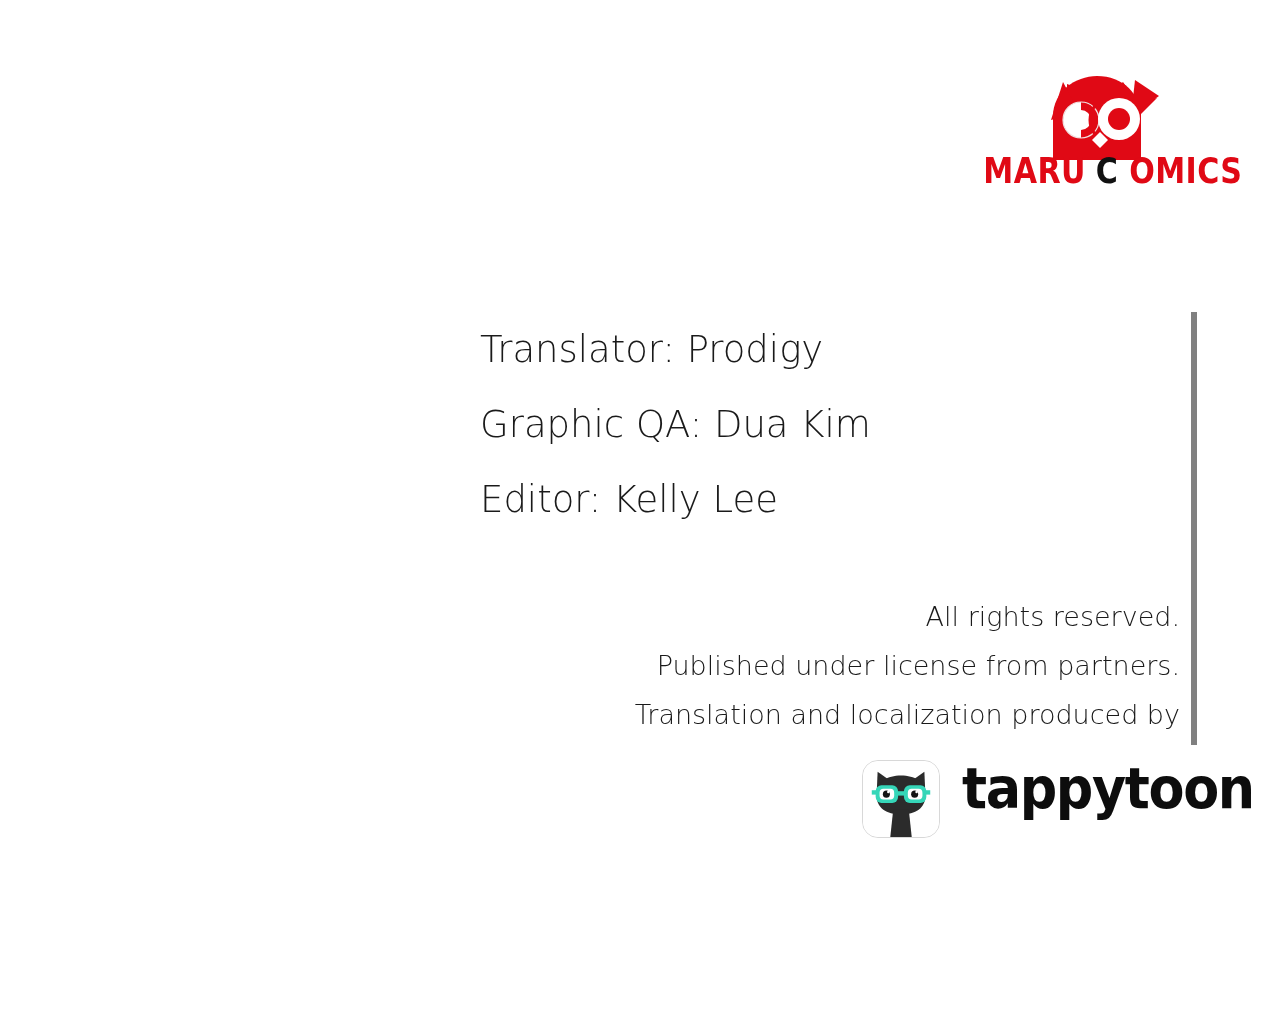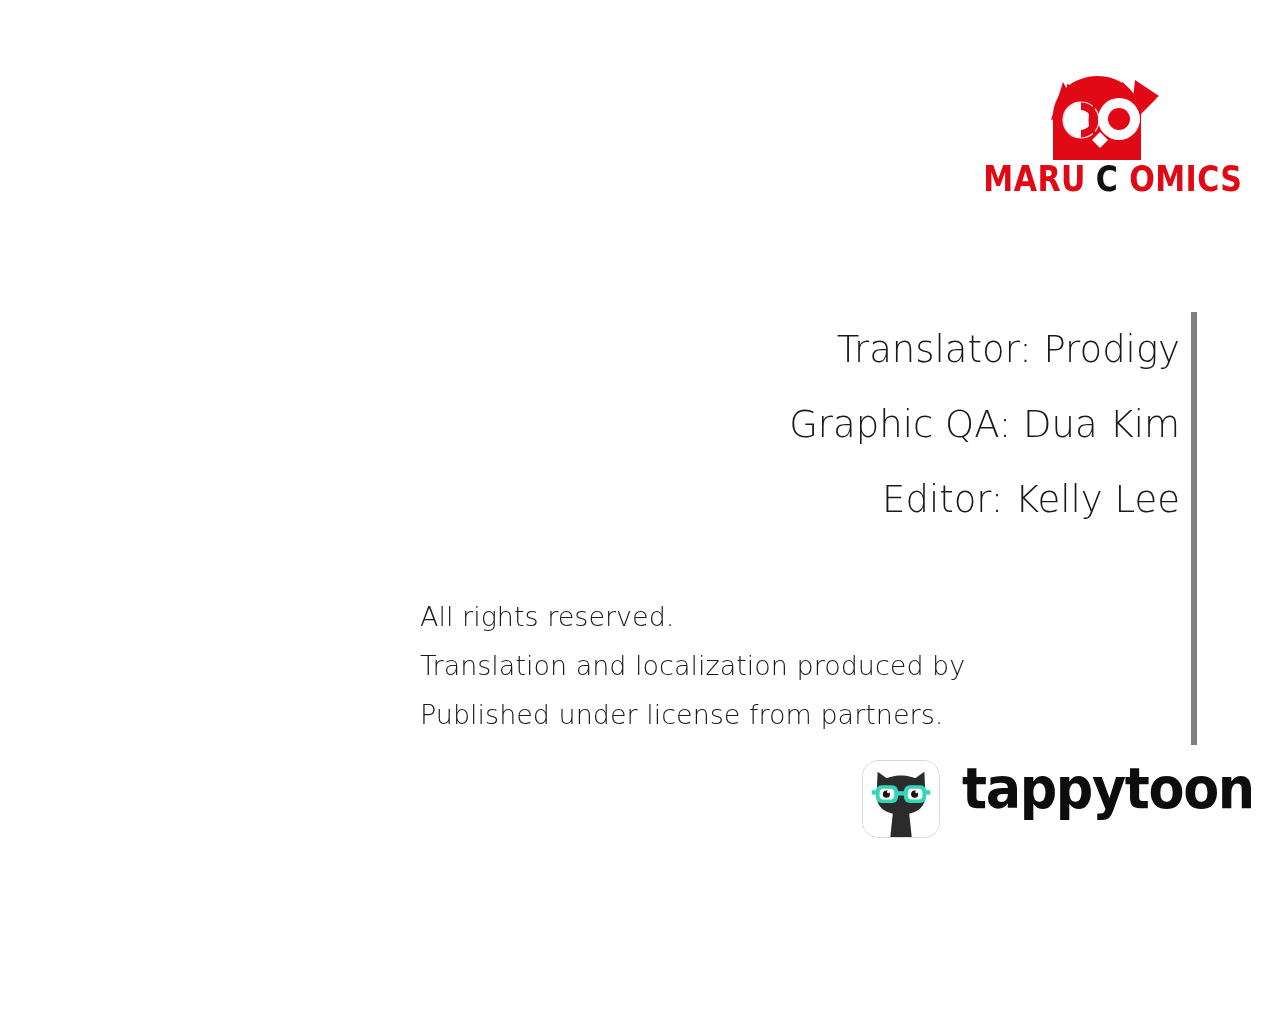--- a/index.html
+++ b/index.html
@@ -32,21 +32,21 @@
   .maru-owl {
     position: absolute;
     left: 48px;
     top: 0;
     width: 140px;
     height: 90px;
   }
   .maru-wordmark {
     position: absolute;
     left: 0;
-    top: 88px;
+    top: 80px;
     width: 225px;
     height: 38px;
     text-align: center;
     white-space: nowrap;
   }
   .maru-wordmark span {
     font-family: "DejaVu Sans", sans-serif;
     font-weight: 700;
     font-size: 35px;
     letter-spacing: 0.5px;
@@ -65,38 +65,37 @@
     top: 312px;
     width: 6px;
     height: 433px;
     background: #808080;
   }
   .credits {
     position: absolute;
     right: 100px;
     top: 312px;
     width: 700px;
-    text-align: right;
     font-family: "DejaVu Sans", sans-serif;
     font-weight: 300;
     color: #1a1a1a;
   }
   .credits-line {
     font-size: 37px;
     line-height: 75px;
     white-space: nowrap;
     font-stretch: condensed;
   }
 
   .legal {
     position: absolute;
     right: 100px;
     top: 592px;
     width: 760px;
-    text-align: left;
+    text-align: right;
     font-family: "DejaVu Sans", sans-serif;
     font-weight: 300;
     color: #1a1a1a;
   }
   .legal-line {
     font-size: 27px;
     line-height: 49px;
     white-space: nowrap;
   }
 
@@ -171,22 +170,22 @@
   <div class="credits-rule"></div>
 
   <div class="credits">
     <div class="credits-line">Translator: Prodigy</div>
     <div class="credits-line">Graphic QA: Dua Kim</div>
     <div class="credits-line">Editor: Kelly Lee</div>
   </div>
 
   <div class="legal">
     <div class="legal-line">All rights reserved.</div>
+    <div class="legal-line">Published under license from partners.</div>
     <div class="legal-line">Translation and localization produced by</div>
-    <div class="legal-line">Published under license from partners.</div>
   </div>
 
   <div class="tappytoon">
     <div class="tt-tile">
       <svg viewBox="0 0 78 78" width="76" height="76">
         <rect x="0" y="0" width="78" height="78" rx="15" fill="#ffffff"></rect>
 
         <path d="M14 34 L15 11 L32 23 Z" fill="#2b2b2b"></path>
         <path d="M64 34 L63 11 L46 23 Z" fill="#2b2b2b"></path>
 

